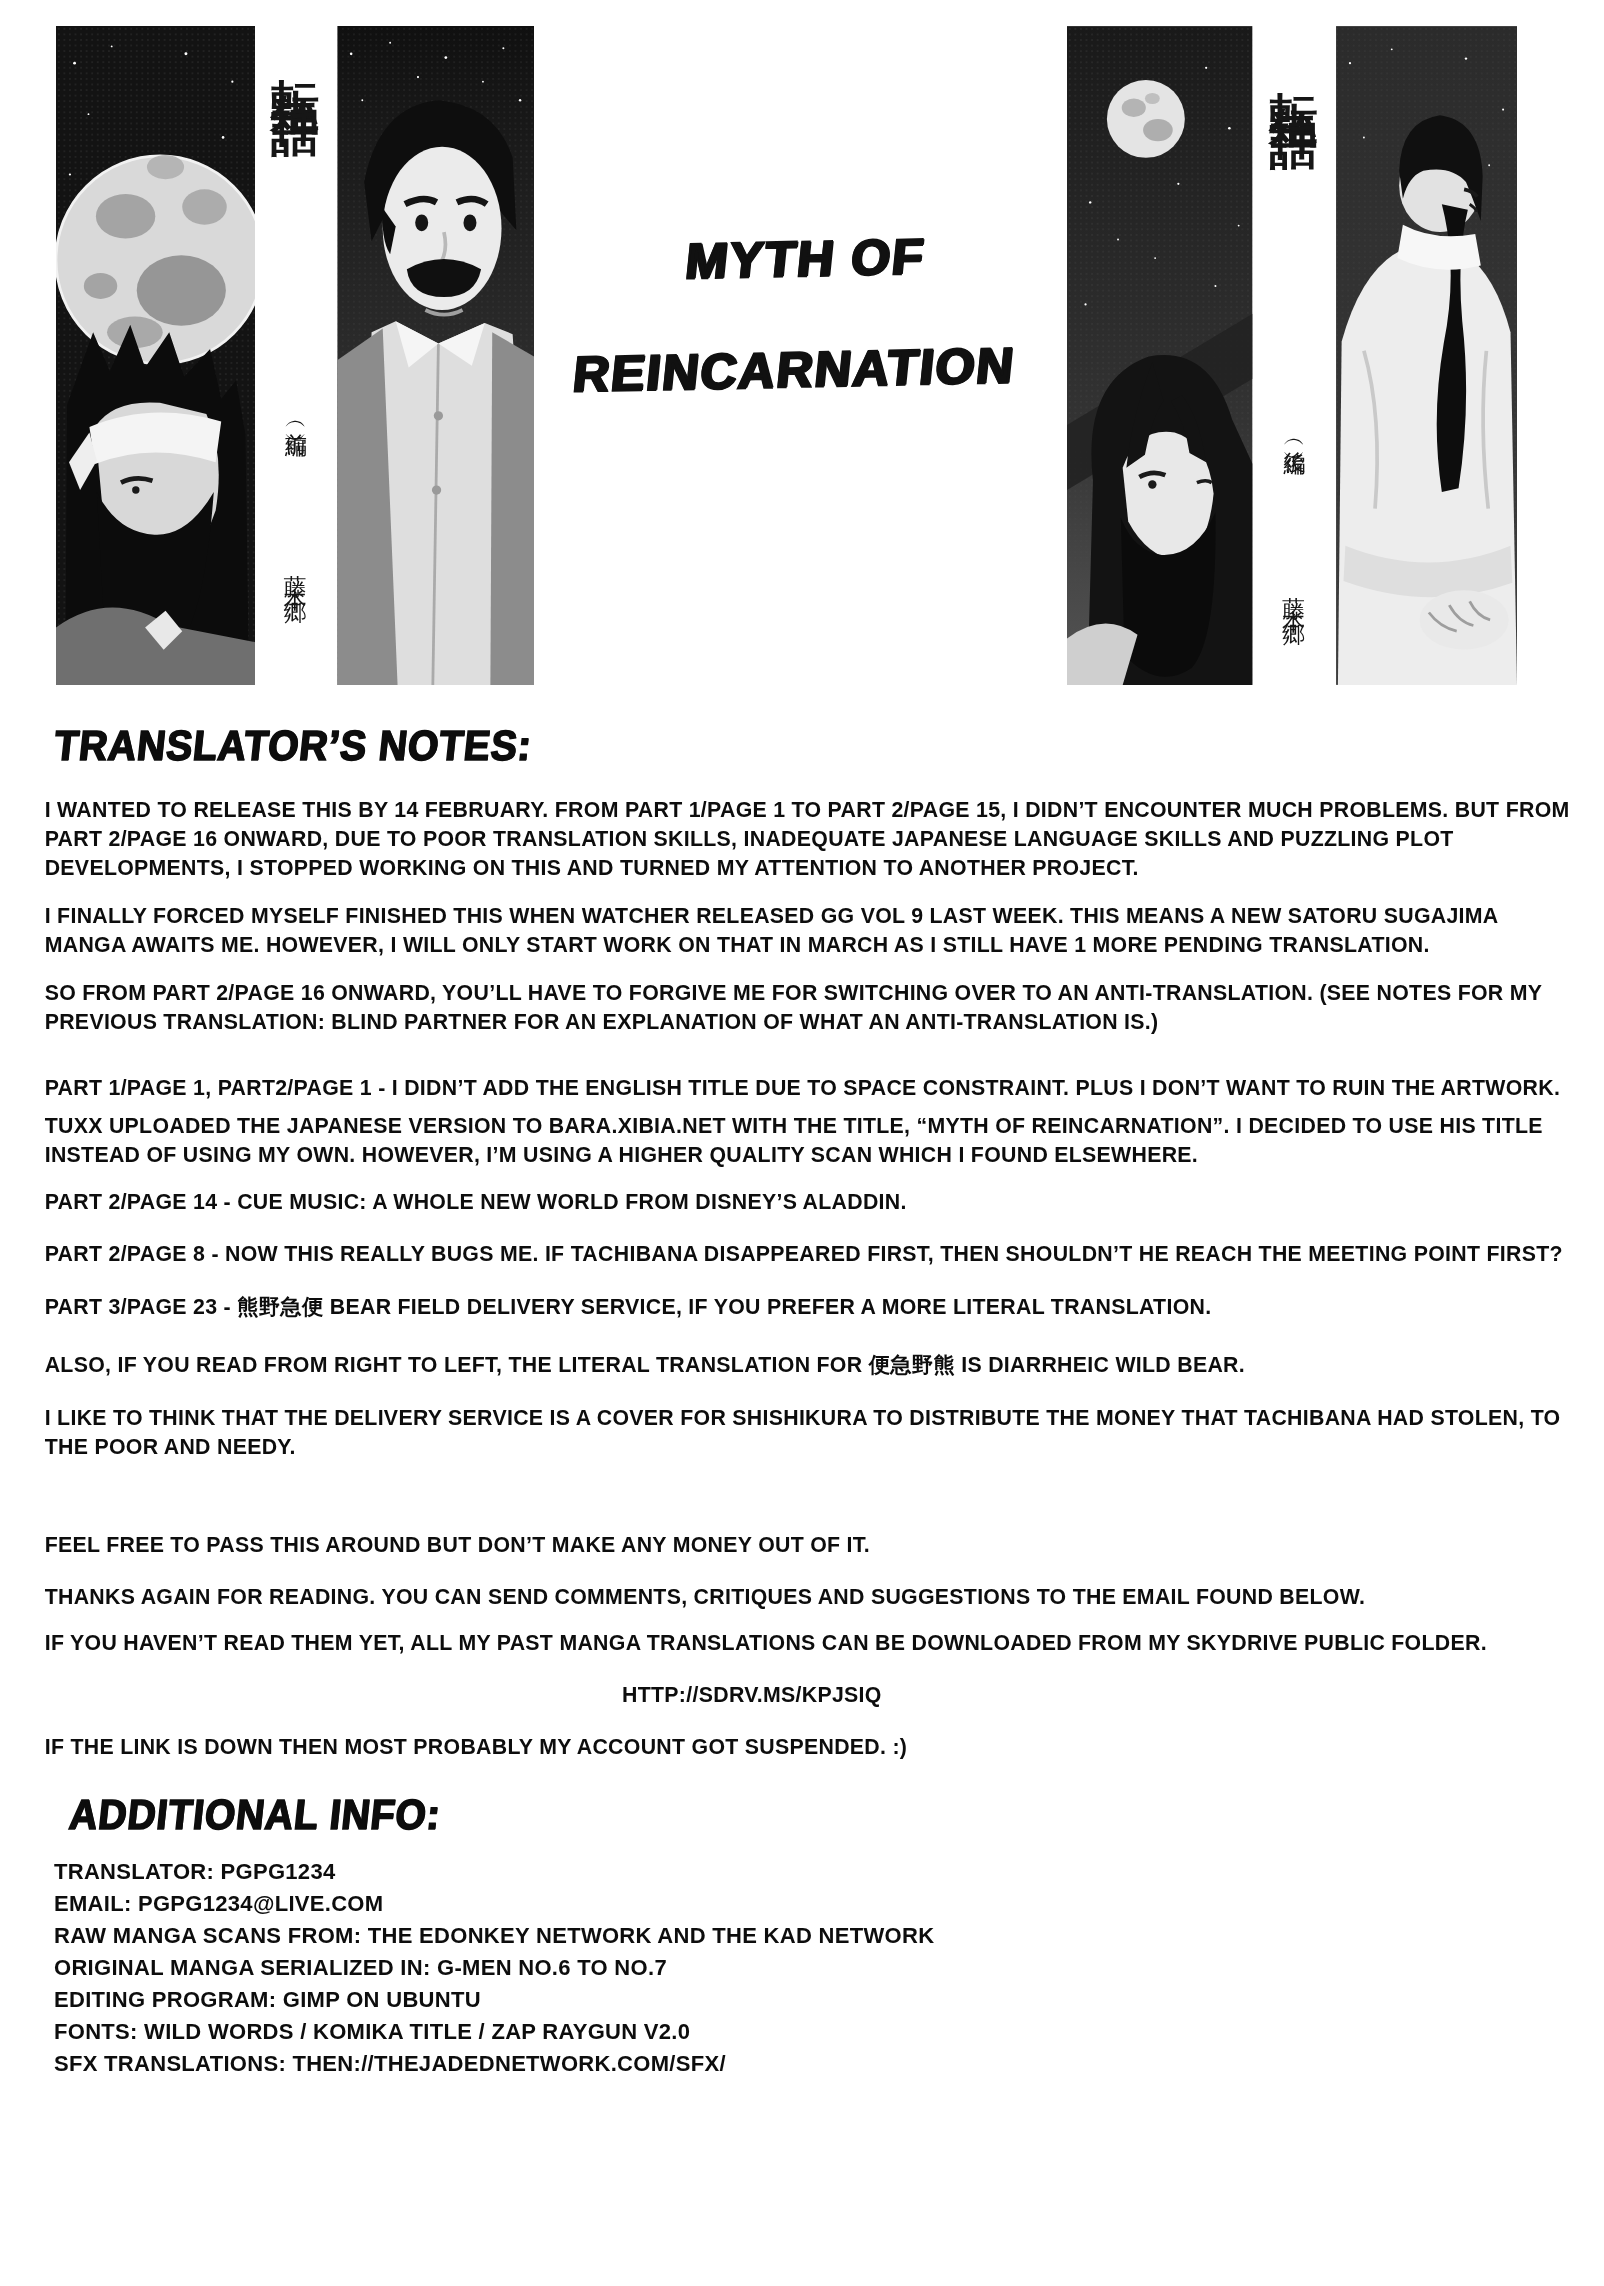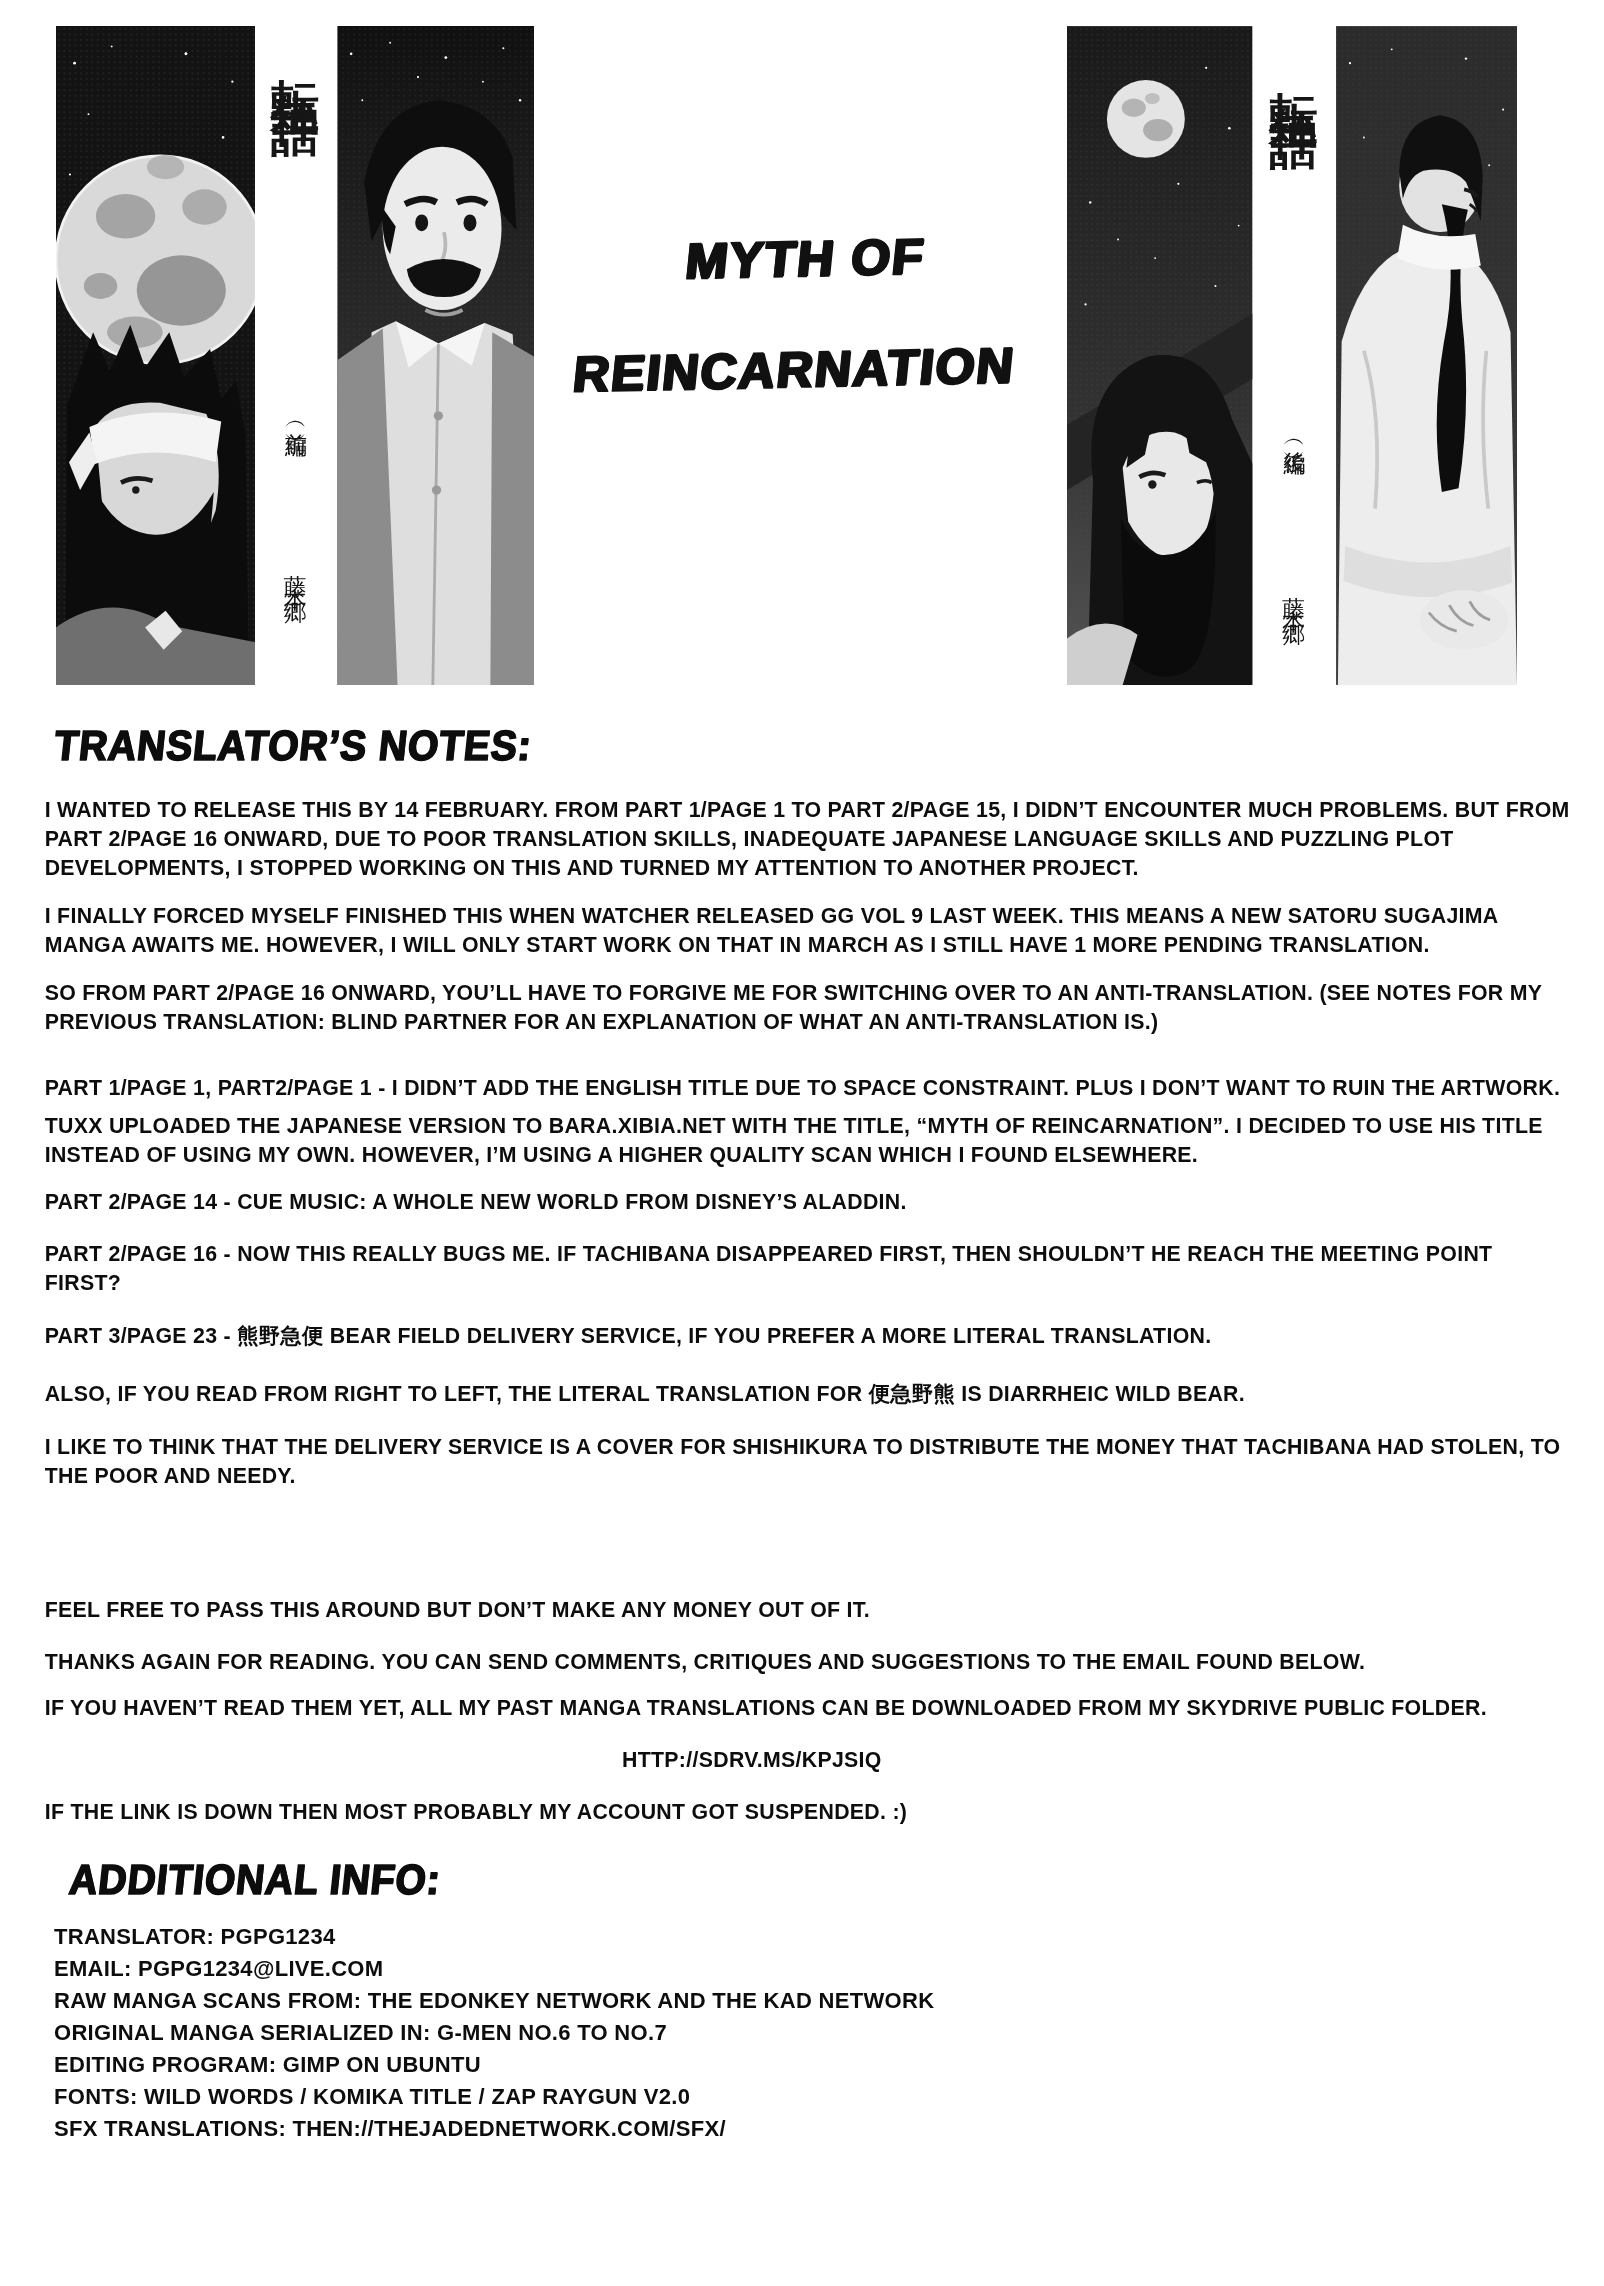--- a/index.html
+++ b/index.html
@@ -278,24 +278,24 @@
 
   <div class="content">
     <h1 class="comic-h">TRANSLATOR’S NOTES:</h1>
 
     <p style="margin-bottom:18.6px">I WANTED TO RELEASE THIS BY 14 FEBRUARY. FROM PART 1/PAGE 1 TO PART 2/PAGE 15, I DIDN’T ENCOUNTER MUCH PROBLEMS. BUT FROM PART 2/PAGE 16 ONWARD, DUE TO POOR TRANSLATION SKILLS, INADEQUATE JAPANESE LANGUAGE SKILLS AND PUZZLING PLOT DEVELOPMENTS, I STOPPED WORKING ON THIS AND TURNED MY ATTENTION TO ANOTHER PROJECT.</p>
     <p style="margin-bottom:19.5px">I FINALLY FORCED MYSELF FINISHED THIS WHEN WATCHER RELEASED GG VOL 9 LAST WEEK. THIS MEANS A NEW SATORU SUGAJIMA MANGA AWAITS ME. HOWEVER, I WILL ONLY START WORK ON THAT IN MARCH AS I STILL HAVE 1 MORE PENDING TRANSLATION.</p>
     <p style="margin-bottom:37px">SO FROM PART 2/PAGE 16 ONWARD, YOU’LL HAVE TO FORGIVE ME FOR SWITCHING OVER TO AN ANTI-TRANSLATION. (SEE NOTES FOR MY PREVIOUS TRANSLATION: BLIND PARTNER FOR AN EXPLANATION OF WHAT AN ANTI-TRANSLATION IS.)</p>
     <p style="margin-bottom:9px">PART 1/PAGE 1, PART2/PAGE 1 -  I DIDN’T ADD THE ENGLISH TITLE DUE TO SPACE CONSTRAINT. PLUS I DON’T WANT TO RUIN THE ARTWORK.</p>
     <p style="margin-bottom:17.6px">TUXX UPLOADED THE JAPANESE VERSION TO BARA.XIBIA.NET WITH THE TITLE, “MYTH OF REINCARNATION”. I DECIDED TO USE HIS TITLE INSTEAD OF USING MY OWN. HOWEVER, I’M USING A HIGHER QUALITY SCAN WHICH I FOUND ELSEWHERE.</p>
     <p style="margin-bottom:23px">PART 2/PAGE 14 - CUE MUSIC: A WHOLE NEW WORLD FROM DISNEY’S ALADDIN.</p>
-    <p style="margin-bottom:24px">PART 2/PAGE 16 - NOW THIS REALLY BUGS ME. IF TACHIBANA DISAPPEARED FIRST, THEN SHOULDN’T HE REACH THE MEETING POINT FIRST?</p>
+    <p style="margin-bottom:24px">PART 2/PAGE 8 - NOW THIS REALLY BUGS ME. IF TACHIBANA DISAPPEARED FIRST, THEN SHOULDN’T HE REACH THE MEETING POINT FIRST?</p>
     <p style="margin-bottom:29px">PART 3/PAGE 23 - 熊野急便 BEAR FIELD DELIVERY SERVICE, IF YOU PREFER A MORE LITERAL TRANSLATION.</p>
     <p style="margin-bottom:24px">ALSO, IF YOU READ FROM RIGHT TO LEFT, THE LITERAL TRANSLATION FOR 便急野熊 IS DIARRHEIC WILD BEAR.</p>
-    <p style="margin-bottom:105px">I LIKE TO THINK THAT THE DELIVERY SERVICE IS A COVER FOR SHISHIKURA TO DISTRIBUTE THE MONEY THAT TACHIBANA HAD STOLEN, TO THE POOR AND NEEDY.</p>
+    <p style="margin-bottom:69px">I LIKE TO THINK THAT THE DELIVERY SERVICE IS A COVER FOR SHISHIKURA TO DISTRIBUTE THE MONEY THAT TACHIBANA HAD STOLEN, TO THE POOR AND NEEDY.</p>
     <p style="margin-bottom:23px">FEEL FREE TO PASS THIS AROUND BUT DON’T MAKE ANY MONEY OUT OF IT.</p>
     <p style="margin-bottom:17px">THANKS AGAIN FOR READING. YOU CAN SEND COMMENTS, CRITIQUES AND SUGGESTIONS TO THE EMAIL FOUND BELOW.</p>
     <p style="margin-bottom:23px">IF YOU HAVEN’T READ THEM YET, ALL MY PAST MANGA TRANSLATIONS CAN BE DOWNLOADED FROM MY SKYDRIVE PUBLIC FOLDER.</p>
     <p class="center" style="margin-bottom:23px">HTTP://SDRV.MS/KPJSIQ</p>
     <p style="margin-bottom:0">IF THE LINK IS DOWN THEN MOST PROBABLY MY ACCOUNT GOT SUSPENDED. :)</p>
 
     <h1 class="comic-h info-h">ADDITIONAL INFO:</h1>
     <div class="info-line">TRANSLATOR: PGPG1234</div>
     <div class="info-line">EMAIL: PGPG1234@LIVE.COM</div>
     <div class="info-line">RAW MANGA SCANS FROM: THE EDONKEY NETWORK AND THE KAD NETWORK</div>

